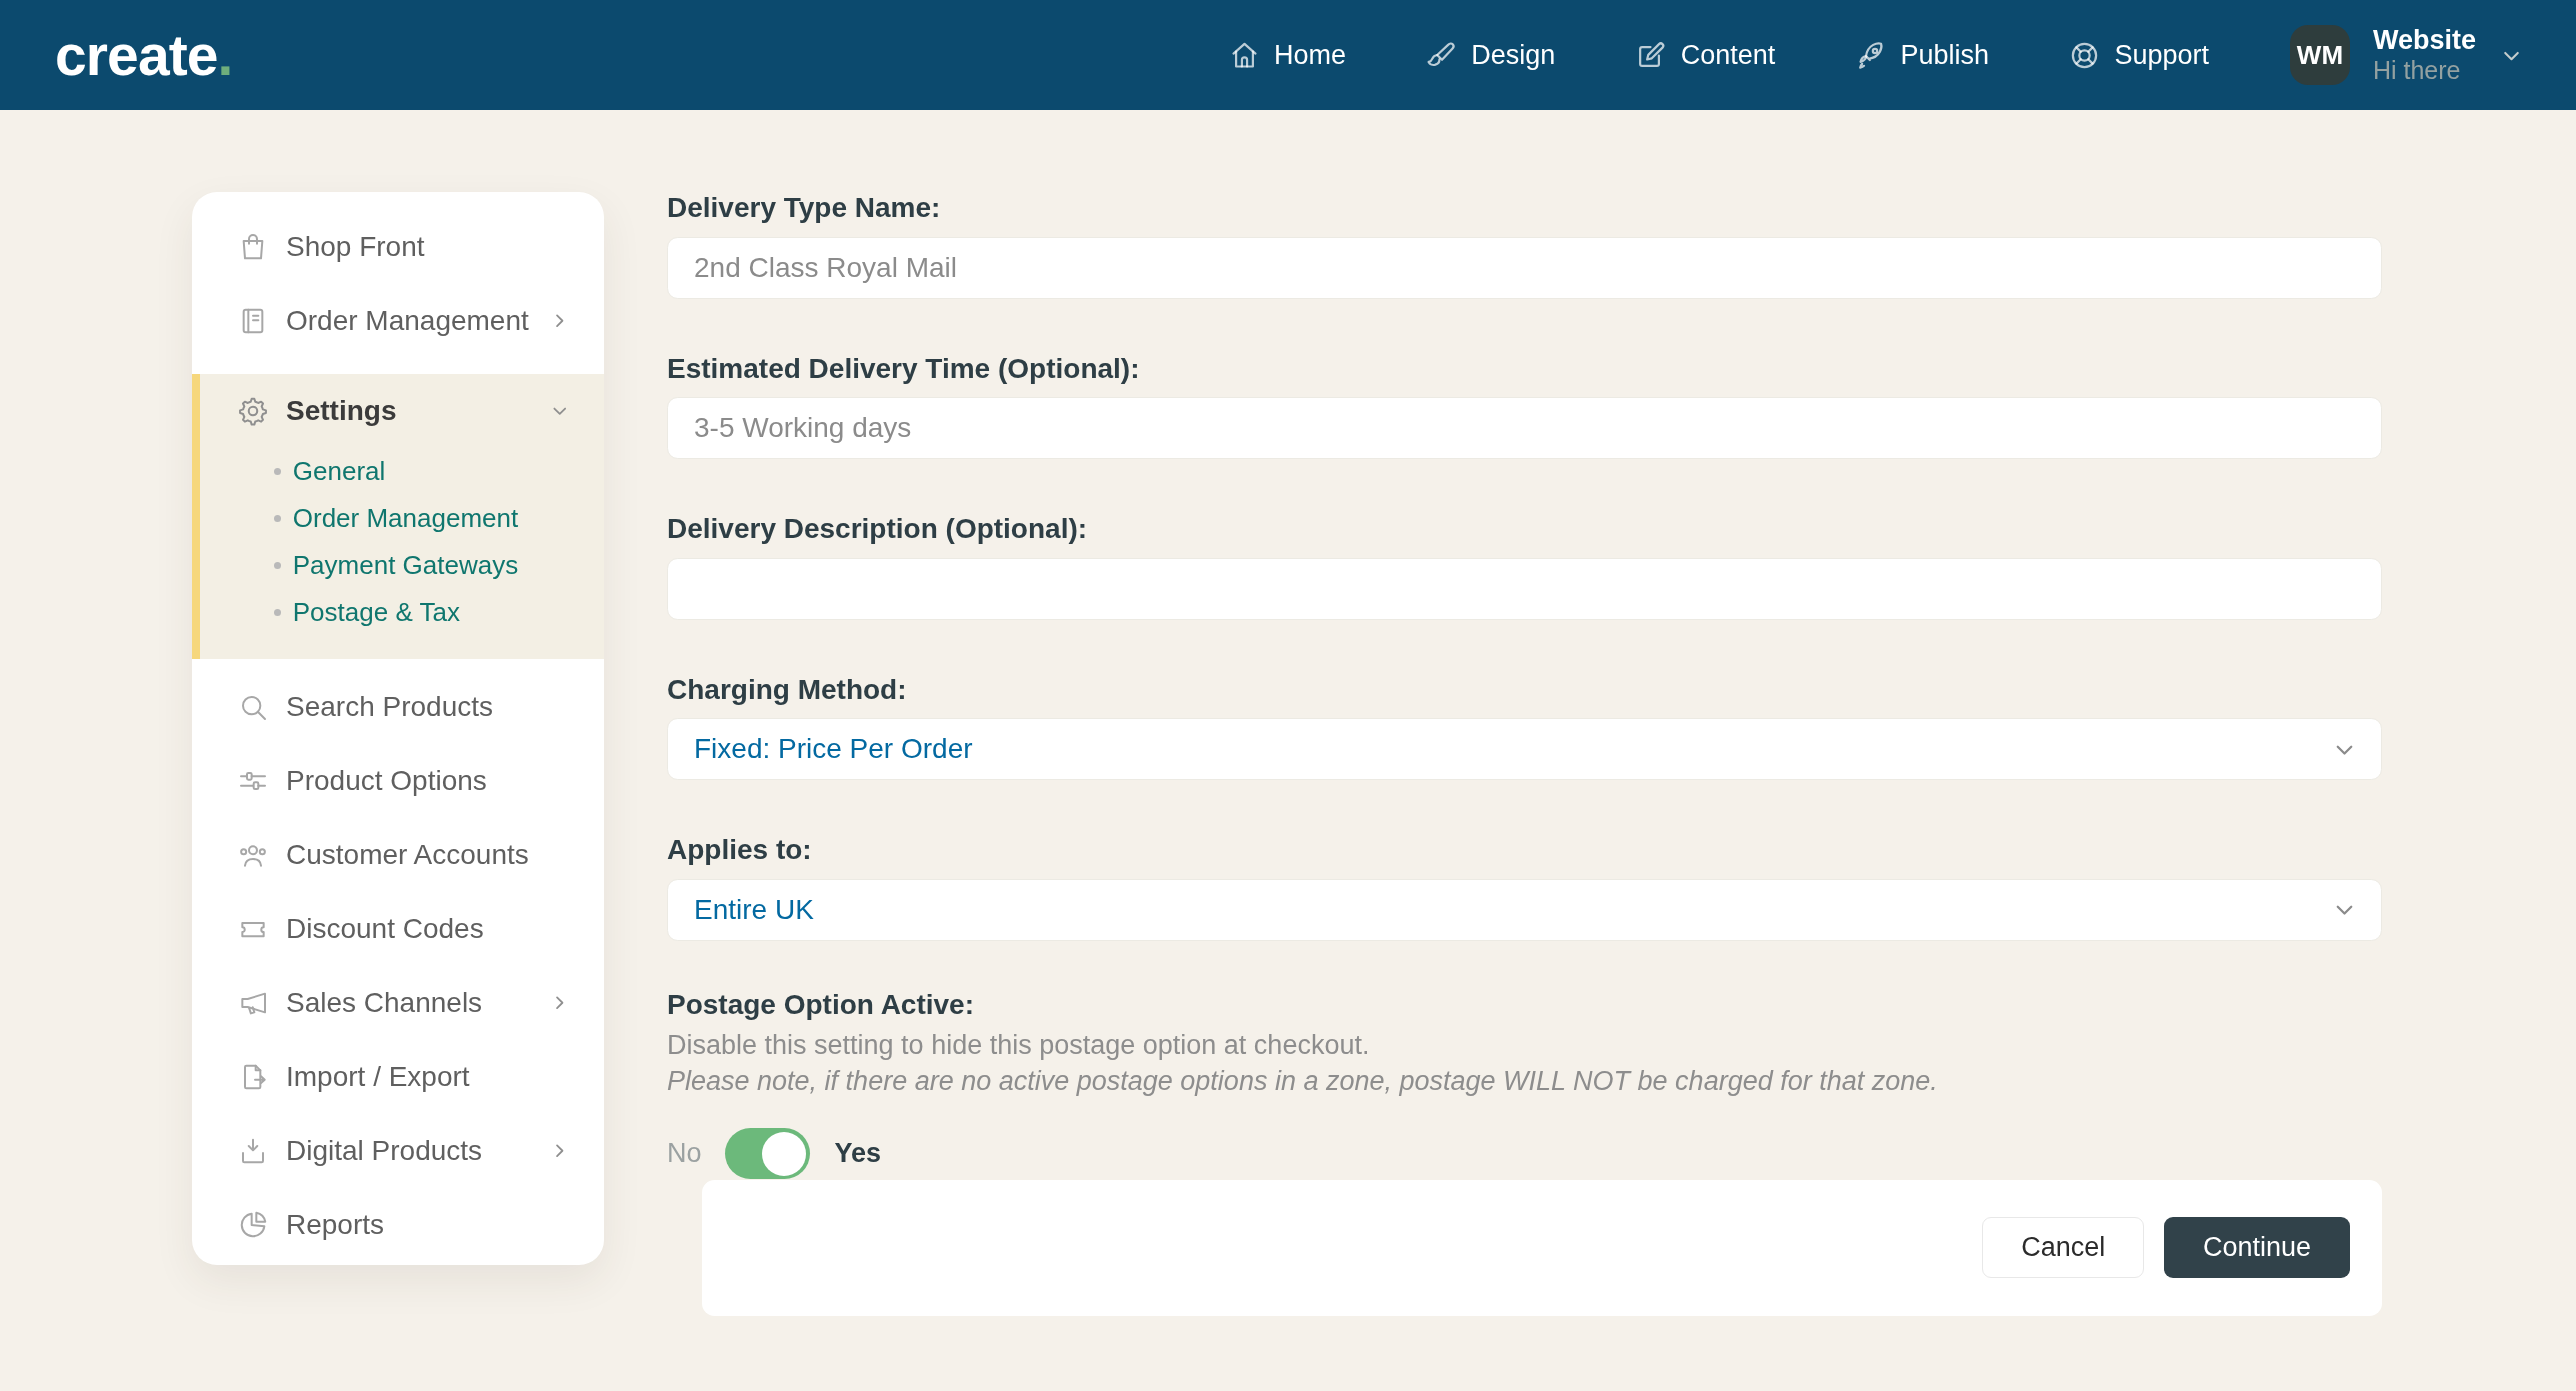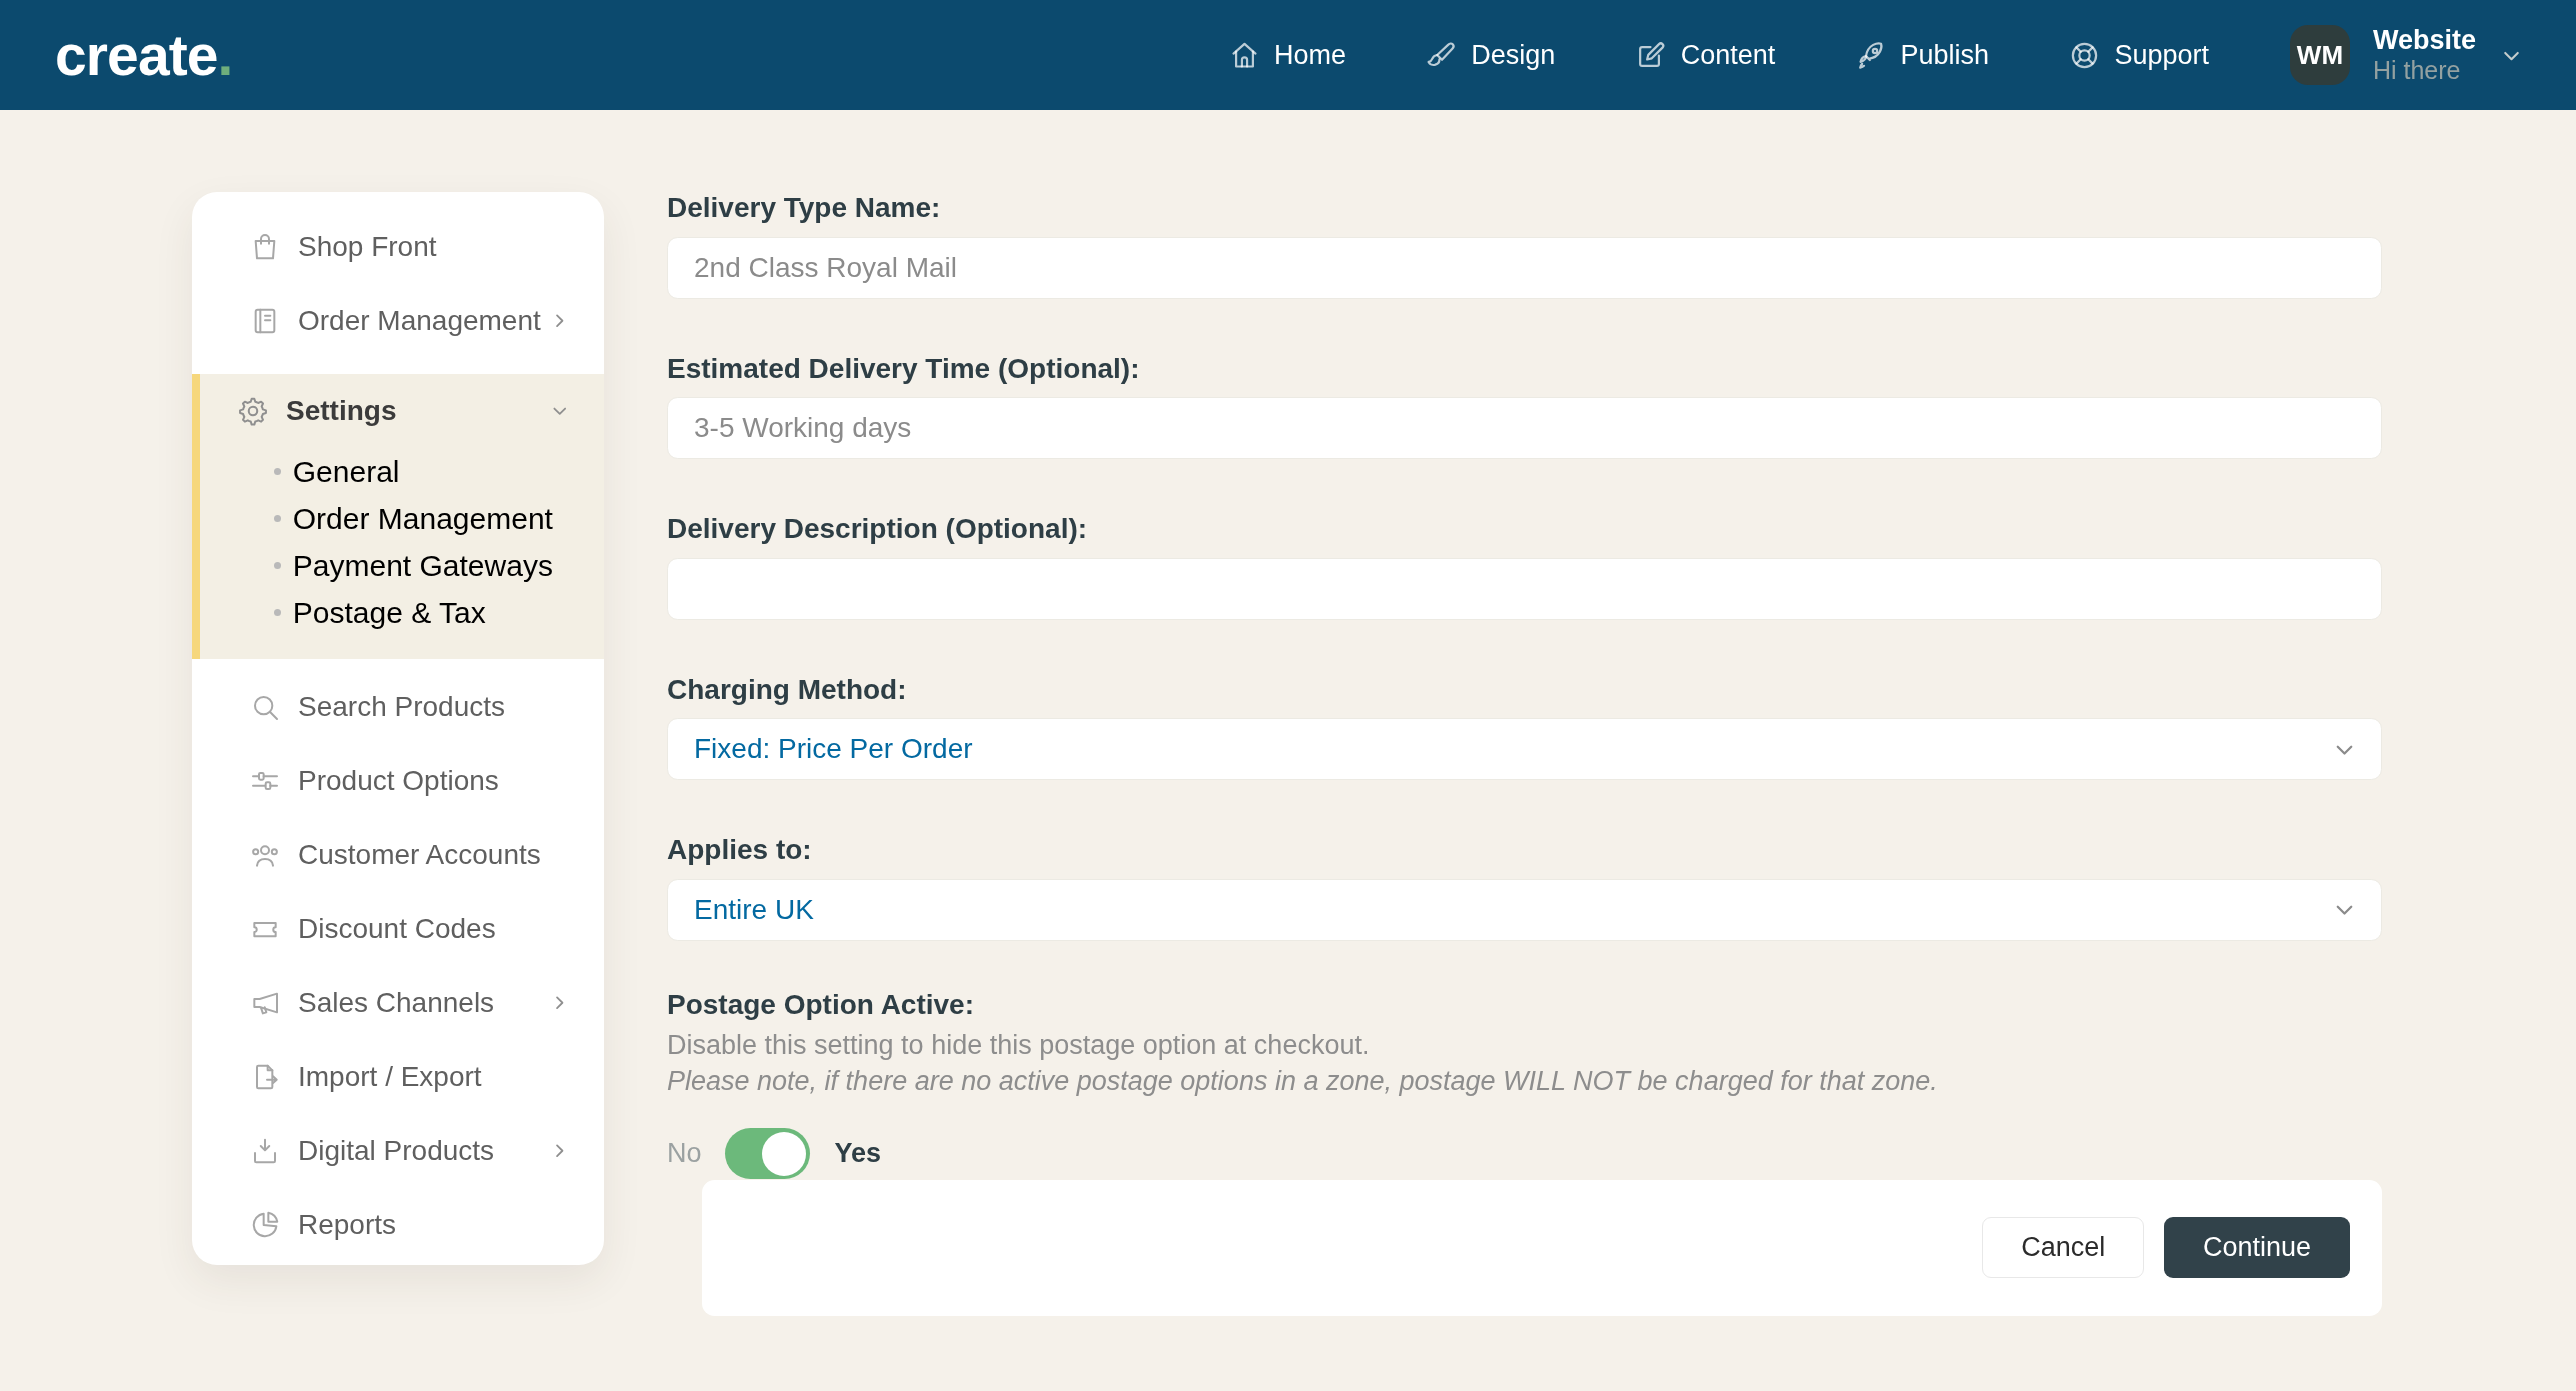--- a/index.html
+++ b/index.html
@@ -29,34 +29,34 @@
   .user-greet{color:#93A1A1;font-size:25px;}
   .user-chevron{color:#C4CCCC;display:flex;}
   .user-chevron svg{width:25px;height:25px;}
 
   
   .main{position:relative;width:2576px;height:1282px;}
 
   
   .sidebar{position:absolute;left:192px;top:82px;width:412px;background:#fff;
     border-radius:25px;box-shadow:0 16px 40px rgba(60,55,40,.08);padding:18px 0 3.6px;}
-  .side-item{height:74px;display:flex;align-items:center;padding-left:57px;cursor:pointer;}
+  .side-item{height:74px;display:flex;align-items:center;padding-left:45px;cursor:pointer;}
   .side-item .sicon{width:34px;display:flex;align-items:center;color:#A7A7A7;margin-right:15px;}
   .side-item .sicon svg{width:32px;height:32px;}
   .side-label{flex:1;font-size:28px;font-weight:500;color:#5F5F5F;}
   .side-chevron{color:#8F8F8F;margin-right:34px;display:flex;}
   .side-chevron svg{width:21.5px;height:21.5px;}
   .settings-group{background:#F3EFE4;border-left:8px solid #F6D77C;margin-top:16px;}
   .settings-group .side-item{padding-left:37px;}
   .settings-group .side-label{color:#3B3B3B;font-weight:700;}
   .settings-group .sicon{color:#8F8F8F;}
   .sub-list{padding-bottom:23px;}
   .sub-item{height:47px;display:flex;align-items:center;padding-left:74px;cursor:pointer;}
   .bullet{width:7.2px;height:7.2px;border-radius:50%;background:#B9B9B9;margin-right:11.6px;flex:none;}
-  .sub-label{font-size:30px;color:#000000;}
+  .sub-label{font-size:26px;color:#0f766e;}
 
   
   .form{position:absolute;left:667px;top:82px;width:1715px;}
   .field{margin-bottom:54px;}
   .flabel{display:block;font-size:28px;font-weight:700;color:#2E3E45;line-height:32px;margin-bottom:12.5px;}
   .tinput{width:100%;height:62px;background:#fff;border:0.9px solid #ECEAE3;border-radius:10.7px;
     padding:0 26px;font-size:28px;color:#8B8B8B;font-family:"Liberation Sans",sans-serif;outline:none;}
   .select{width:100%;height:62px;background:#fff;border:0.9px solid #ECEAE3;border-radius:10.7px;
     padding:0 23px 0 26px;font-size:28px;color:#0369a1;display:flex;align-items:center;
     justify-content:space-between;cursor:pointer;}

